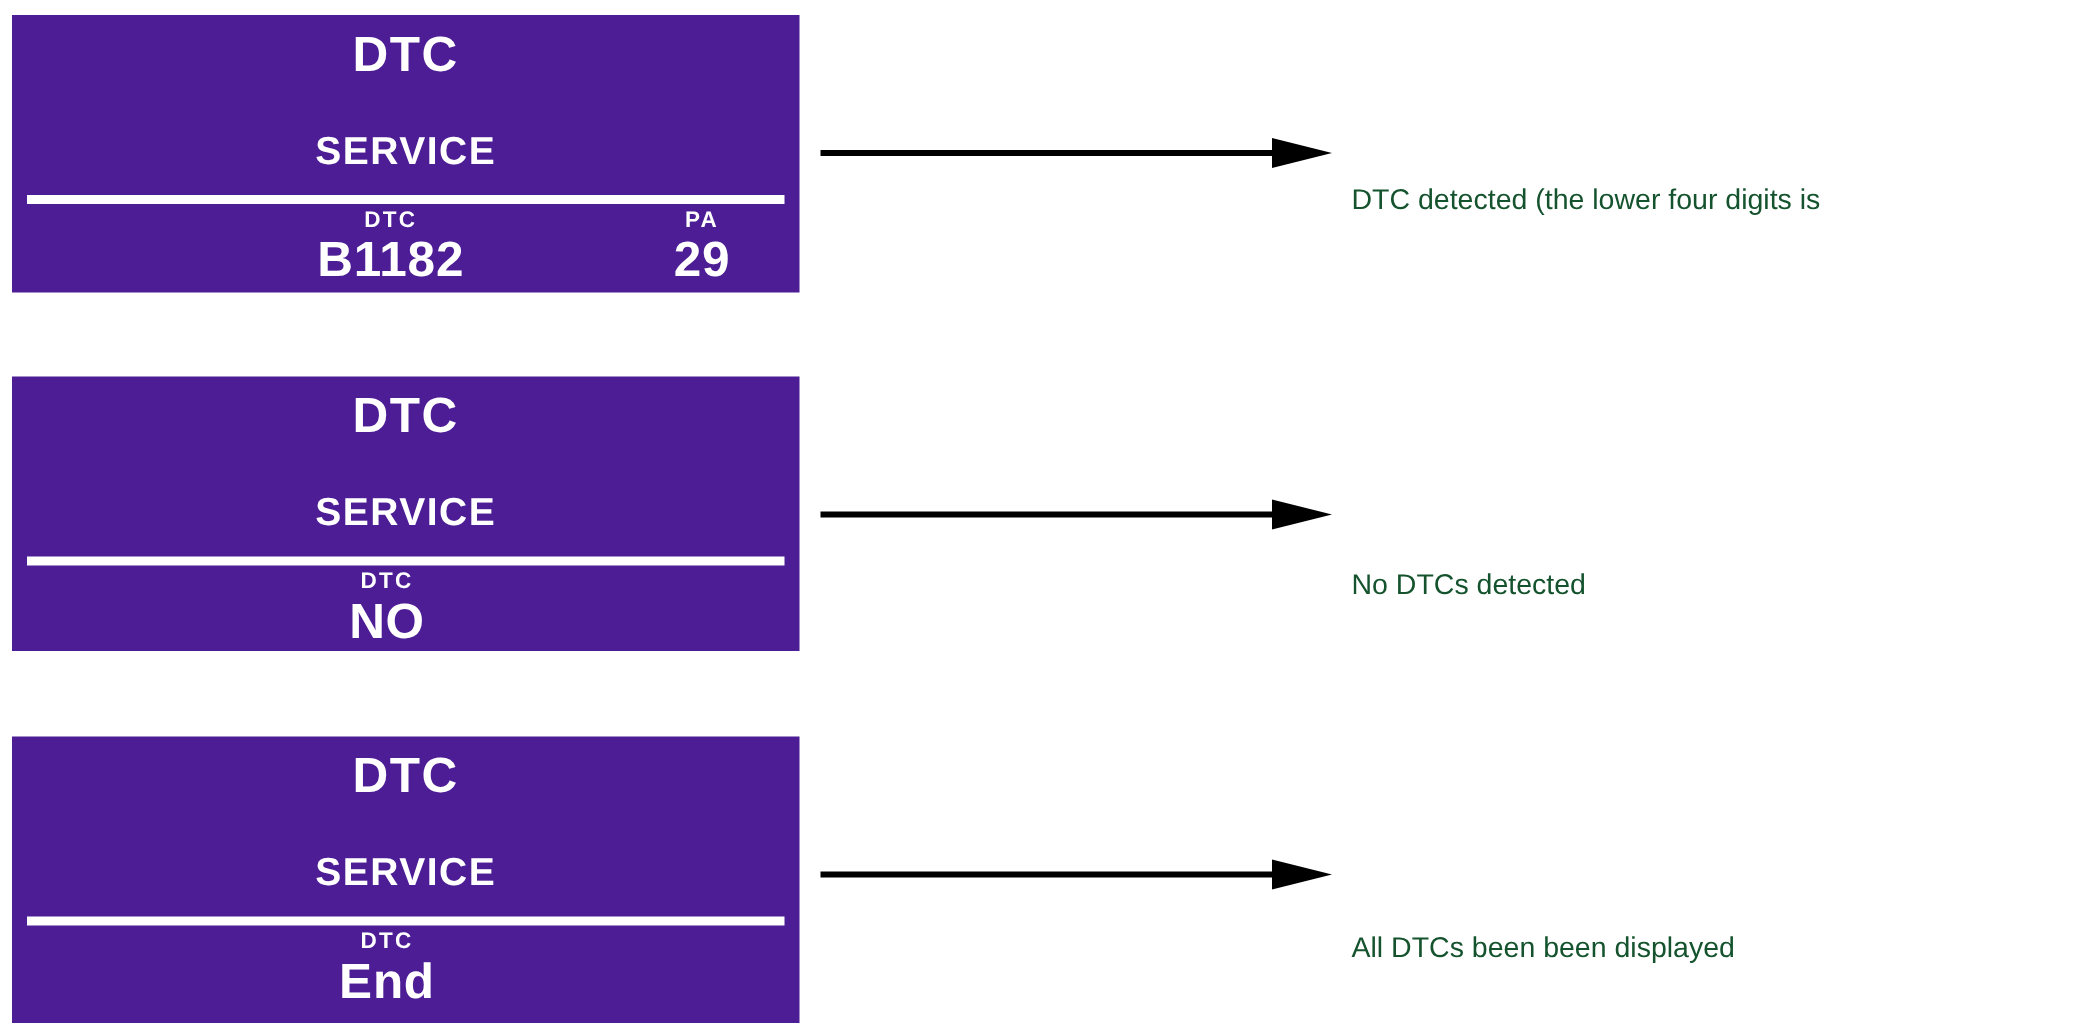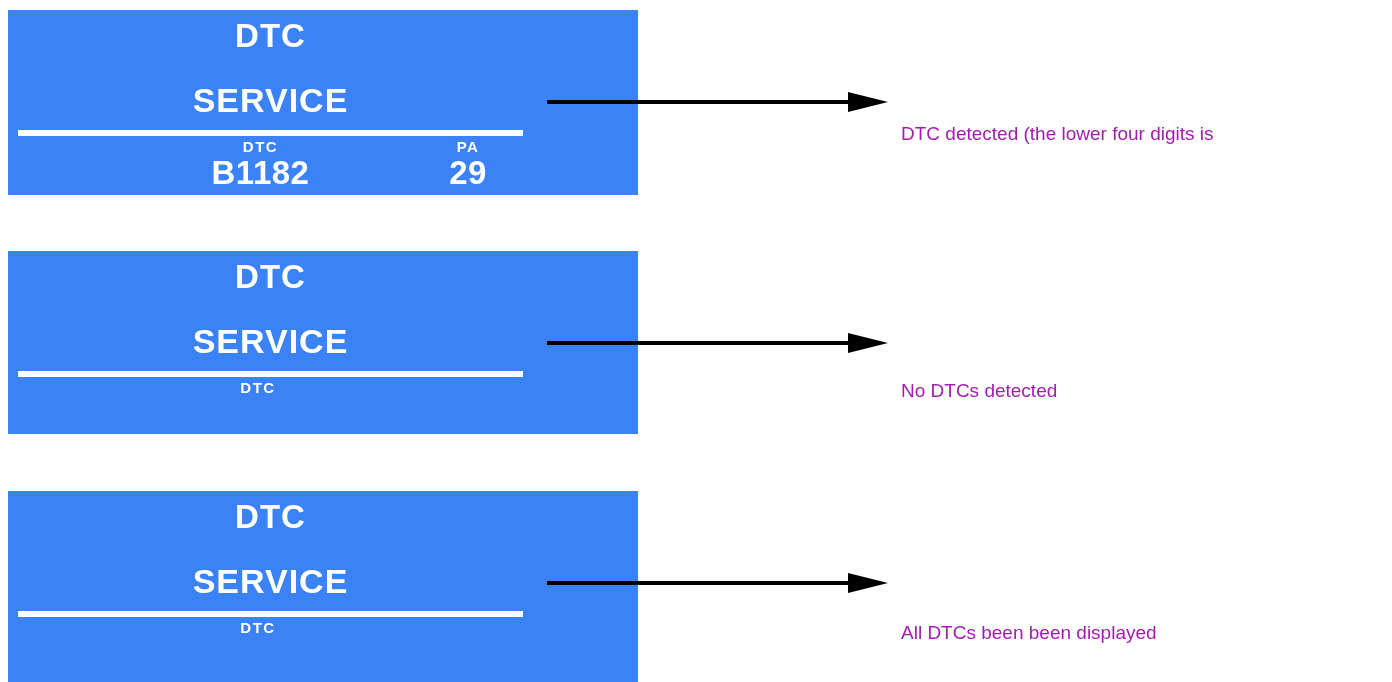--- a/index.html
+++ b/index.html
@@ -14,22 +14,22 @@
     position: relative;
     font-family: "Liberation Sans", sans-serif;
     color: #000000;
     overflow: hidden;
   }
 
   
   .lcd-panel {
     position: absolute;
     left: 8px;
-    width: 630px;
-    background: #3b82f6;
+    width: 525px;
+    background: #4c1d95;
     box-sizing: border-box;
   }
   #panel-1 { top: 10px;  height: 185px; }
   #panel-2 { top: 251px; height: 183px; }
   #panel-3 { top: 491px; height: 191px; }
 
   .lcd-top {
     position: relative;
     height: 114px;
   }
@@ -45,21 +45,21 @@
     letter-spacing: 1px;
     white-space: nowrap;
   }
   .lcd-title {
     top: 8px;
     font-size: 33px;
     line-height: 36px;
   }
   .lcd-subtitle {
     top: 72px;
-    font-size: 34px;
+    font-size: 26px;
     line-height: 36px;
   }
   #panel-1 .lcd-subtitle { top: 72px; }
 
   .lcd-divider {
     position: absolute;
     left: 10px;
     width: 505px;
     height: 6px;
     background: #ffffff;
@@ -135,21 +135,21 @@
   #arrow-3 { left: 547px; top: 573px; width: 341px; }
   #arrow-3 .arrow-line { width: 305px; }
   #arrow-3 .arrow-head { left: 301px; }
 
   
   .callout-text {
     position: absolute;
     font-family: "Liberation Sans", sans-serif;
     font-size: 19px;
     line-height: 25px;
-    color: #a21caf;
+    color: #14532d;
     white-space: pre;
   }
   #caption-1 { left: 901px; top: 71px;  }
   #caption-2 { left: 901px; top: 328px; }
   #caption-3 { left: 901px; top: 570px; }
 </style>
 </head>
 <body>
 
 <div class="lcd-panel" id="panel-1">
@@ -181,20 +181,21 @@
 
 <div class="lcd-panel" id="panel-2">
   <div class="lcd-top">
     <div class="lcd-title">DTC</div>
     <div class="lcd-subtitle">SERVICE</div>
   </div>
   <div class="lcd-divider"></div>
   <div class="lcd-bottom">
     <div class="field" id="f-dtc-2">
       <div class="field-label">DTC</div>
+      <div class="field-value">NO</div>
     </div>
   </div>
 </div>
 
 <div class="callout-arrow" id="arrow-2">
   <div class="arrow-line"></div>
   <div class="arrow-head"></div>
 </div>
 
 <div class="callout-text" id="caption-2">
@@ -203,20 +204,21 @@
 
 <div class="lcd-panel" id="panel-3">
   <div class="lcd-top">
     <div class="lcd-title">DTC</div>
     <div class="lcd-subtitle">SERVICE</div>
   </div>
   <div class="lcd-divider"></div>
   <div class="lcd-bottom">
     <div class="field" id="f-dtc-3">
       <div class="field-label">DTC</div>
+      <div class="field-value">End</div>
     </div>
   </div>
 </div>
 
 <div class="callout-arrow" id="arrow-3">
   <div class="arrow-line"></div>
   <div class="arrow-head"></div>
 </div>
 
 <div class="callout-text" id="caption-3">

